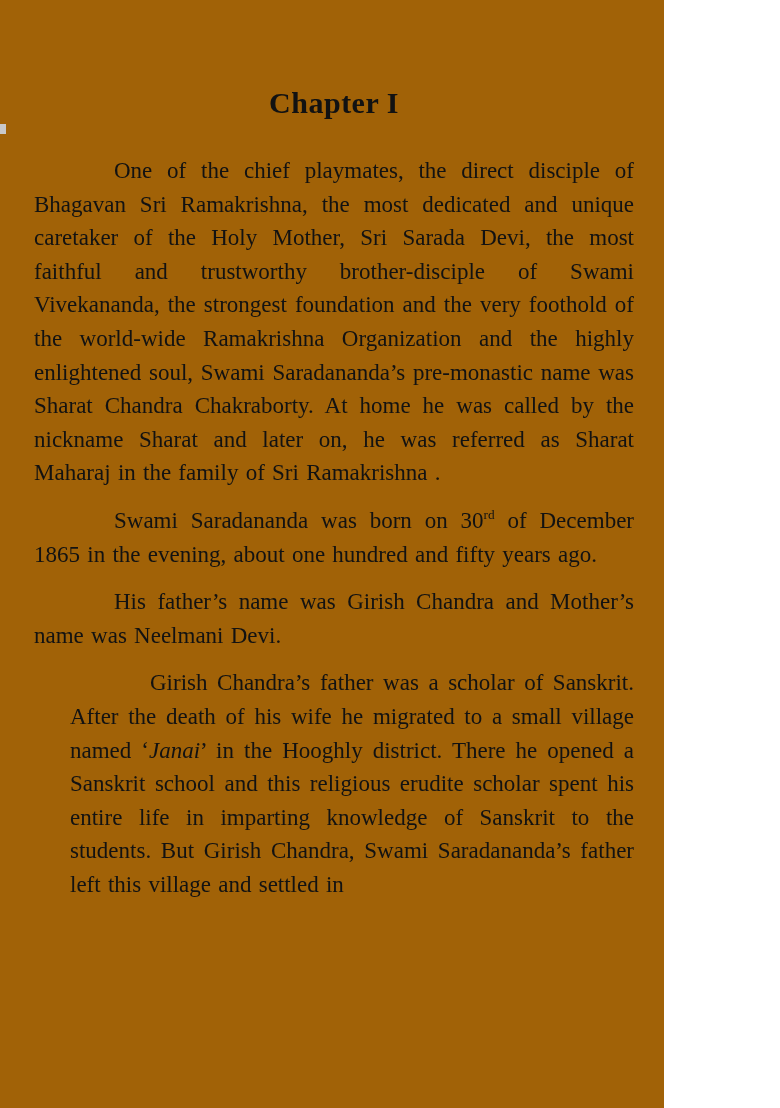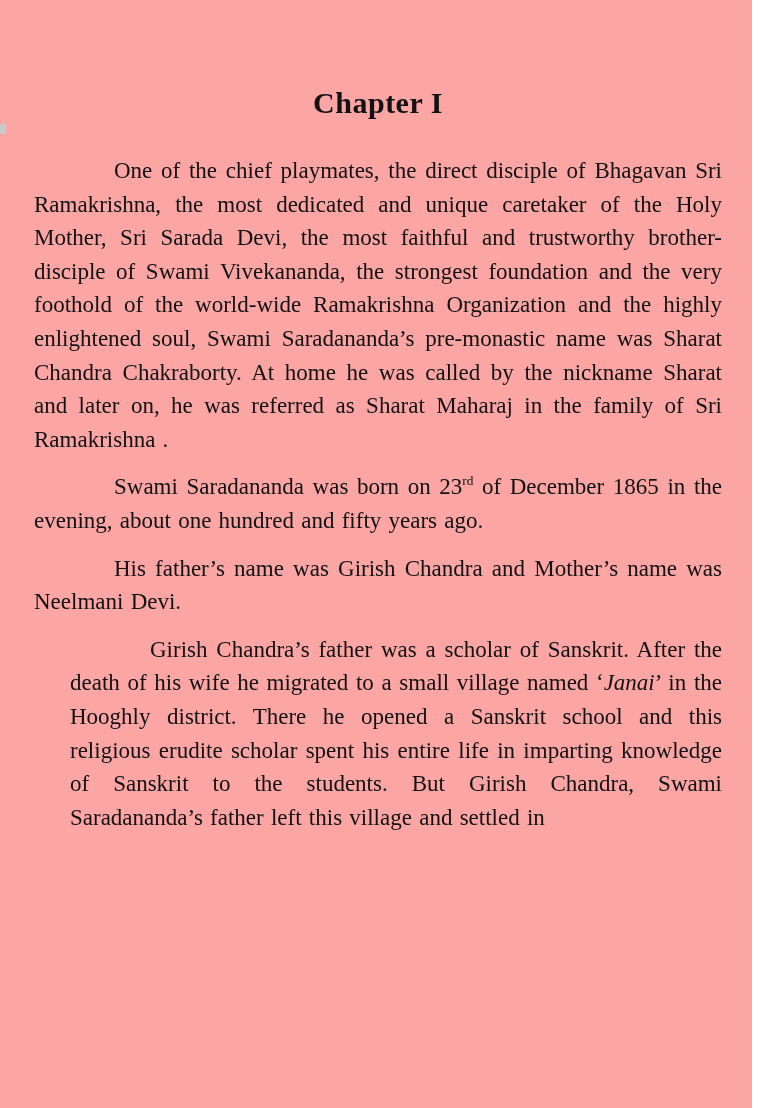--- a/index.html
+++ b/index.html
@@ -9,24 +9,24 @@
   }
   body {
     width: 780px;
     height: 1108px;
     overflow: hidden;
     font-family: "Liberation Serif", serif;
     color: #121212;
   }
   .page {
     box-sizing: border-box;
-    width: 752px;
+    width: 664px;
     height: 1108px;
     padding: 86px 30px 20px 34px;
-    background: #fca5a5;
+    background: #a16207;
   }
   .chapter-title {
     text-align: center;
     font-size: 30px;
     font-weight: bold;
     margin: 0 0 34px 0;
     letter-spacing: 0.5px;
   }
   .section-title {
     text-align: center;
@@ -69,19 +69,19 @@
 
 <div class="scan-artifact"></div>
 
 <div class="page">
 
   <h1 class="chapter-title">Chapter I</h1>
 
 
   <p class="para"><span>One of the chief playmates, the direct disciple of Bhagavan Sri Ramakrishna, the most dedicated and unique caretaker of the Holy Mother, Sri Sarada Devi, the most faithful and trustworthy brother-disciple of Swami Vivekananda, the strongest foundation and the very foothold of the world-wide Ramakrishna Organization and the highly enlightened soul, Swami Saradananda’s pre-monastic name was Sharat Chandra Chakraborty. At home he was called by the nickname Sharat and later on, he was referred  as Sharat Maharaj in the family of Sri Ramakrishna .</span></p>
 
-  <p class="para"><span>Swami Saradananda was born on  23</span><sup class="ord">rd</sup><span> of December 1865 in the evening, about one hundred and fifty years ago.</span></p>
+  <p class="para"><span>Swami Saradananda was born on  30</span><sup class="ord">rd</sup><span> of December 1865 in the evening, about one hundred and fifty years ago.</span></p>
 
   <p class="para"><span>His father’s name was Girish Chandra and Mother’s name was Neelmani Devi.</span></p>
 
   <p class="para"><span>Girish Chandra’s father was a scholar of Sanskrit. After the death of his wife he migrated to a small village named ‘</span><em class="ital">Janai</em><span>’ in the Hooghly district. There he opened a Sanskrit school and this religious erudite scholar spent his entire life in imparting knowledge of Sanskrit to the students. But Girish Chandra, Swami Saradananda’s father left this village and settled in</span></p>
 
 </div>
 
 </body></html>

